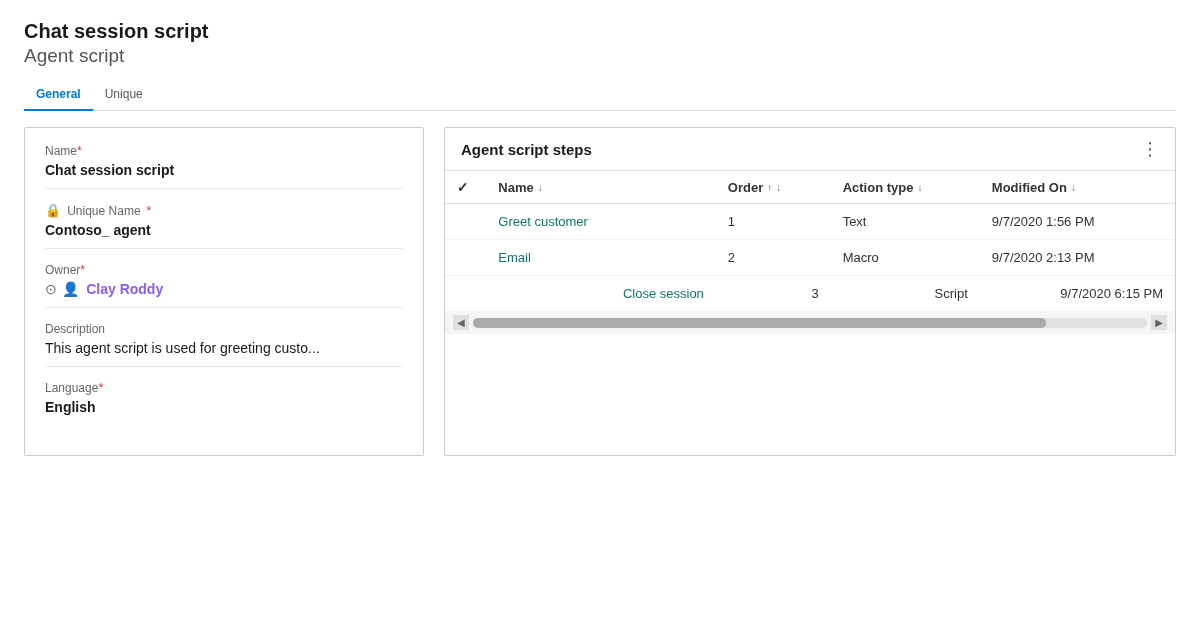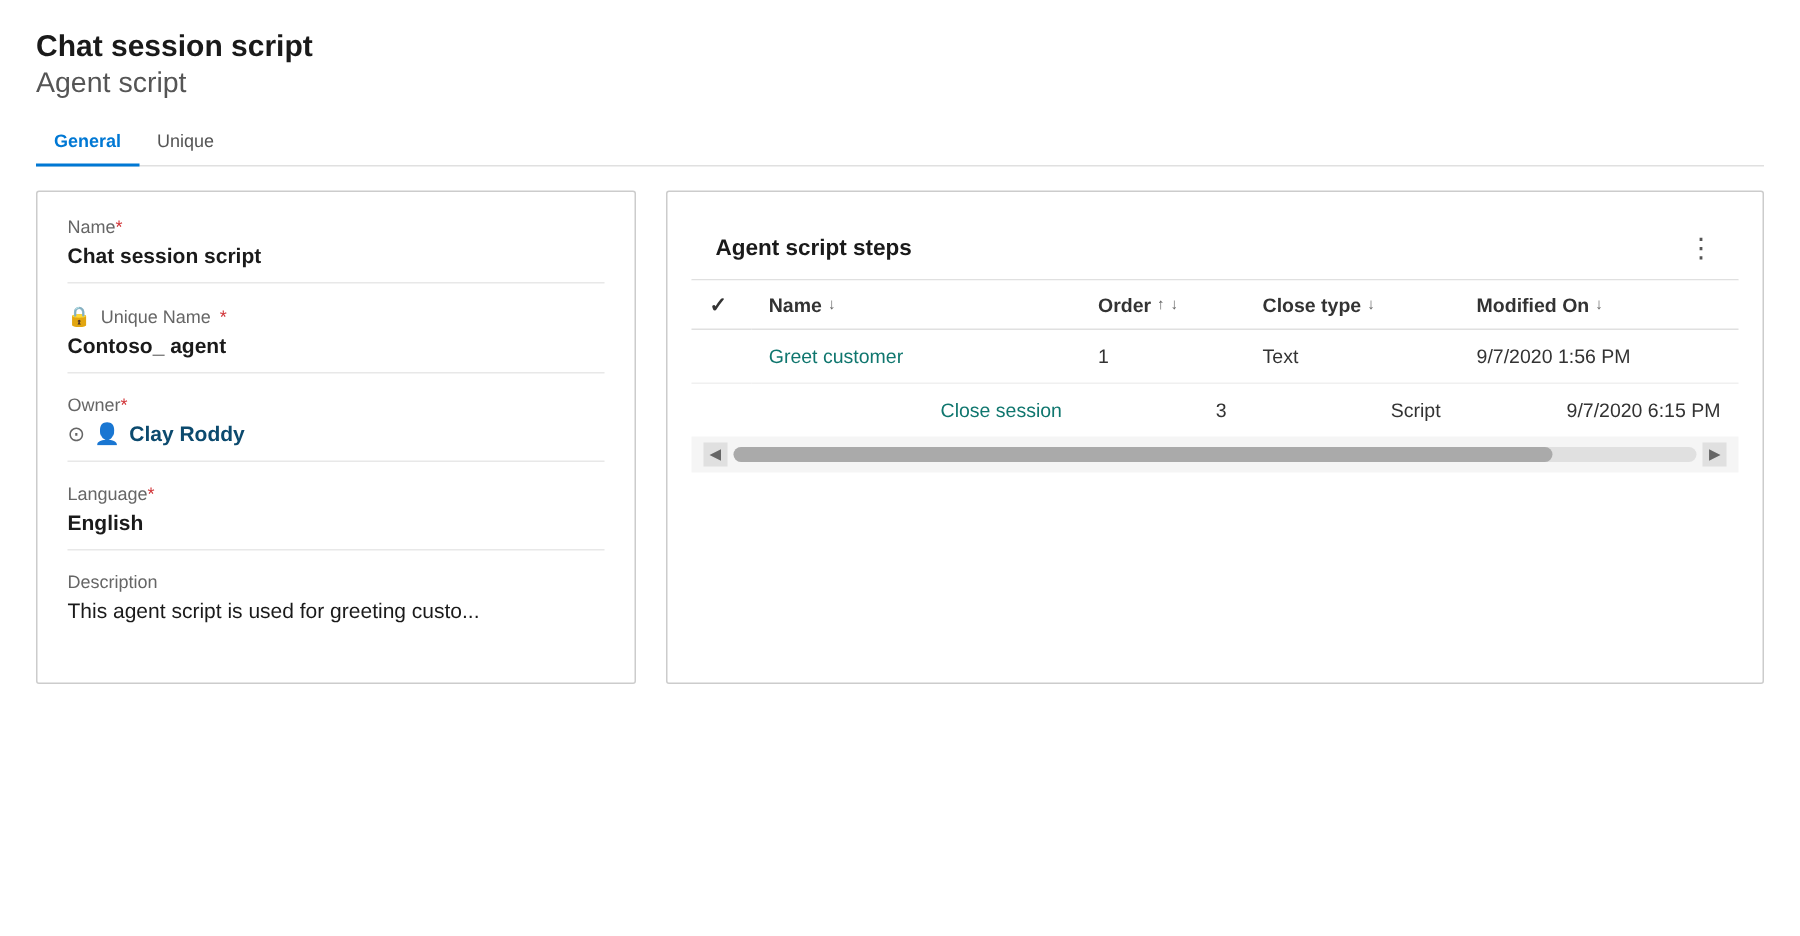--- a/index.html
+++ b/index.html
@@ -74,28 +74,28 @@
     .owner-row {
       display: flex;
       align-items: center;
       gap: 6px;
     }
     .owner-icon {
       color: #666;
       font-size: 14px;
     }
     .owner-name {
-      color: #0c4a6e;
+      color: #8b5cf6;
       font-weight: 600;
     }
     .right-panel {
       flex: 1;
       border: 1px solid #ccc;
       border-radius: 2px;
-      padding: 16px;
+      padding: 0;
       overflow: hidden;
     }
     .script-steps-header {
       display: flex;
       justify-content: space-between;
       align-items: center;
       padding: 12px 16px;
       border-bottom: 1px solid #e0e0e0;
     }
     .script-steps-title {
@@ -247,29 +247,29 @@
         <span>Owner</span><span class="required">*</span>
       </div>
       <div class="owner-row">
         <span class="owner-icon">⊙</span>
         <span class="owner-icon">👤</span>
         <span class="owner-name">Clay Roddy</span>
       </div>
     </div>
 
     <div class="field-group">
+      <div class="field-label">Description</div>
+      <div class="field-value" style="font-weight:400;">This agent script is used for greeting custo...</div>
+    </div>
+
+    <div class="field-group">
       <div class="field-label">
         <span>Language</span><span class="required">*</span>
       </div>
       <div class="field-value">English</div>
-    </div>
-
-    <div class="field-group">
-      <div class="field-label">Description</div>
-      <div class="field-value" style="font-weight:400;">This agent script is used for greeting custo...</div>
     </div>
 
   </div>
 
   <div class="right-panel">
 
     <div class="script-steps-header">
       <div class="script-steps-title">Agent script steps</div>
       <div class="more-icon">⋮</div>
     </div>
@@ -288,40 +288,47 @@
           </th>
           <th class="col-order">
             <div class="th-inner">
               <span>Order</span>
               <span class="sort-icon">↑</span>
               <span class="sort-icon">↓</span>
             </div>
           </th>
           <th class="col-action">
             <div class="th-inner">
-              <span>Close type</span>
+              <span>Action type</span>
               <span class="sort-icon">↓</span>
             </div>
           </th>
           <th class="col-modified">
             <div class="th-inner">
               <span>Modified On</span>
               <span class="sort-icon">↓</span>
             </div>
           </th>
         </tr>
       </thead>
       <tbody id="steps-tbody">
 
       <tr>
       <td></td>
       <td class="link-cell">Greet customer</td>
       <td>1</td>
       <td>Text</td>
       <td>9/7/2020 1:56 PM</td>
+    </tr>
+          <tr>
+      <td></td>
+      <td class="link-cell">Email</td>
+      <td>2</td>
+      <td>Macro</td>
+      <td>9/7/2020 2:13 PM</td>
     </tr>
           <tr>
       <td></td>
       <td class="link-cell">Close session</td>
       <td>3</td>
       <td>Script</td>
       <td>9/7/2020 6:15 PM</td>
     </tr>
         </tbody>
       <tfoot>

